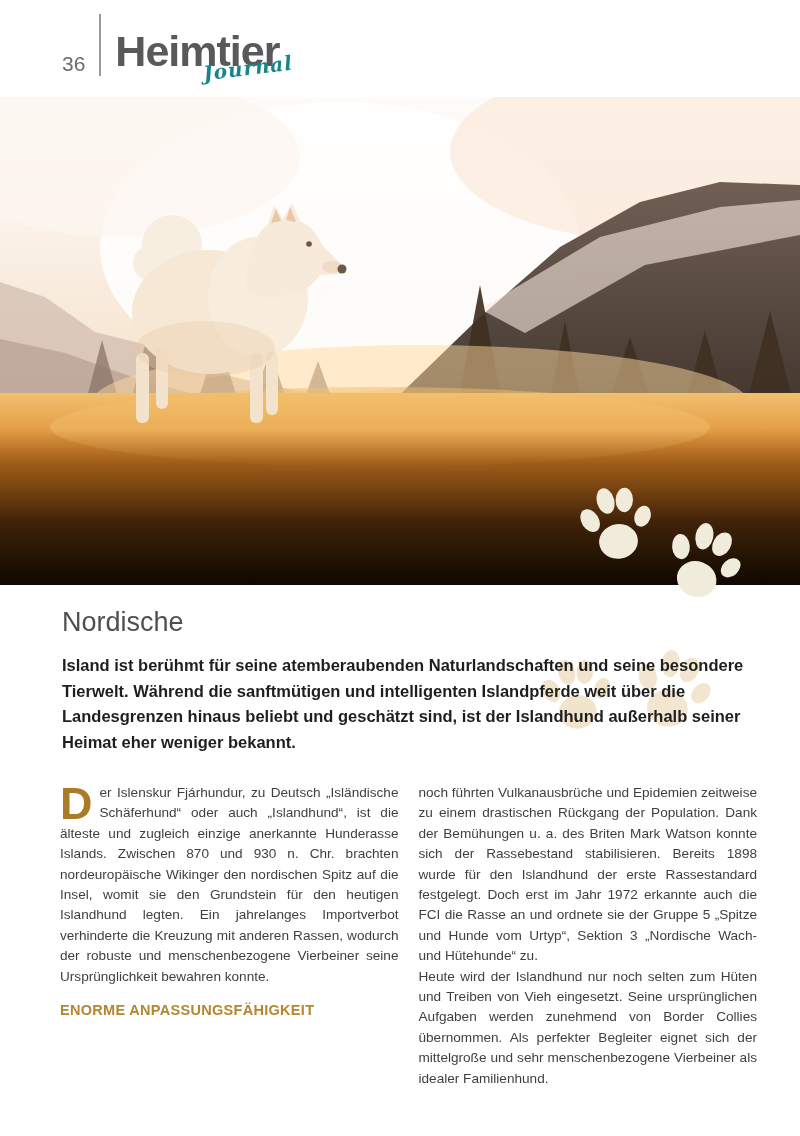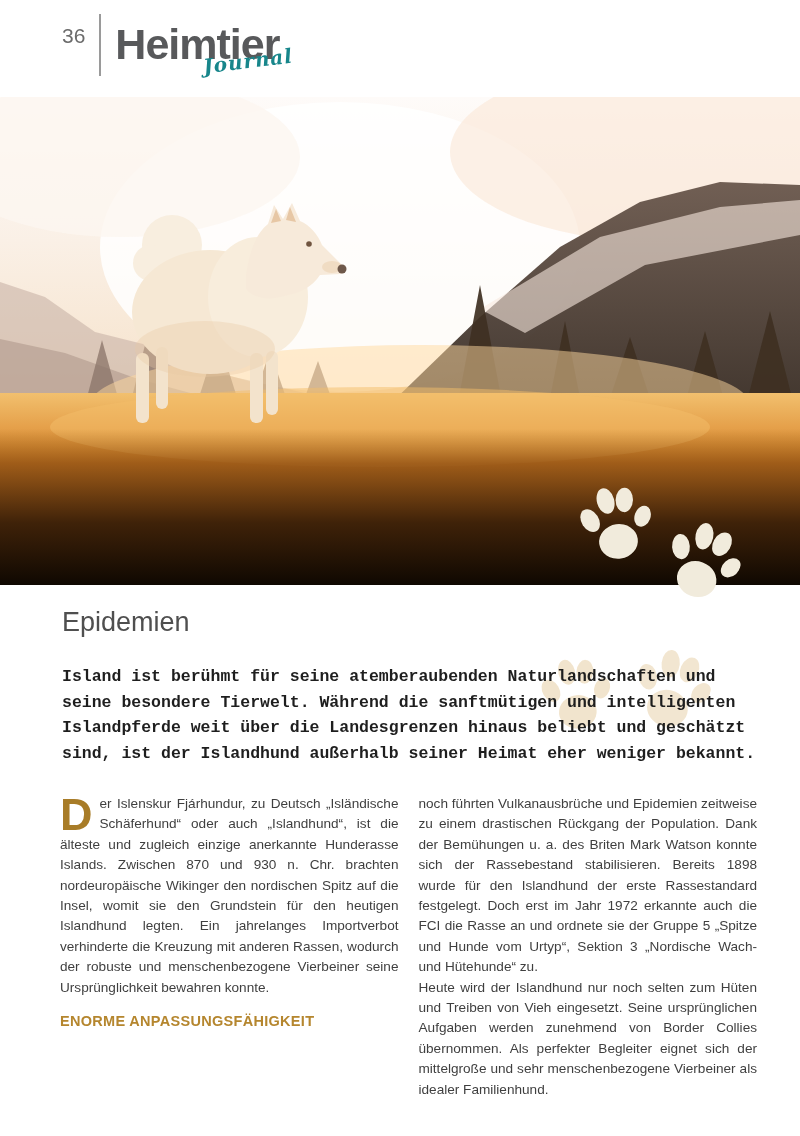--- a/index.html
+++ b/index.html
@@ -2,21 +2,21 @@
 <html><head>
 <meta charset="utf-8">
 <style>
   html,body{margin:0;padding:0;background:#e8e8e8;}
   .page{
     position:relative;width:800px;height:1136px;margin:0 auto;
     background:#ffffff;overflow:hidden;
     font-family:"Liberation Sans","DejaVu Sans",sans-serif;
   }
   
-  .header{position:absolute;top:14px;left:62px;display:flex;align-items:flex-start;z-index:3;}
+  .header{position:absolute;top:14px;left:62px;display:flex;align-items:flex-end;z-index:3;}
   .page-num{font-size:21px;color:#6b6b6b;margin-right:14px;margin-top:10px;}
   .header-divider{width:2px;height:62px;background:#9a9a9a;margin-right:14px;}
   .logo{position:relative;margin-top:6px;}
   .logo-main{font-size:43px;font-weight:700;color:#58595B;letter-spacing:-1px;}
   .logo-script{
     position:absolute;right:-14px;bottom:-4px;
     font-family:"DejaVu Serif","Liberation Serif",serif;
     font-style:italic;font-weight:700;font-size:20px;color:#17868B;
     transform:rotate(-7deg);letter-spacing:1px;
   }
@@ -33,22 +33,22 @@
   .paw3{left:541px;top:656px;width:70px;transform:rotate(-6deg);opacity:.6;}
   .paw4{left:634px;top:648px;width:76px;transform:rotate(14deg);opacity:.55;}
   
   .content{position:absolute;top:594px;left:60px;width:697px;z-index:3;}
   .title{
     margin:0;font-size:47px;font-weight:700;color:#A87C28;
     letter-spacing:1px;line-height:1.08;white-space:nowrap;
   }
   .subtitle{margin:13px 0 0 2px;font-size:27px;font-weight:400;color:#4f4f4f;}
   .intro{
-    margin:26px 0 0 2px;font-size:16.5px;font-weight:600;color:#1e1e1e;
-    line-height:25.5px;text-align:left;font-family:Liberation Mono, monospace;
+    margin:15px 0 0 2px;font-size:16.5px;font-weight:600;color:#1e1e1e;
+    line-height:25.5px;text-align:left;
   }
   .columns{display:flex;gap:20px;margin-top:28px;}
   .col{width:340px;font-size:13.6px;line-height:20.4px;color:#3F3F3F;text-align:justify;}
   .col p{margin:0;}
   .dropcap{
     float:left;font-size:45px;line-height:37px;font-weight:700;color:#A87C28;
     padding:2px 7px 0 0;
   }
   .sect{
     margin:13px 0 3px 0;font-size:14.5px;font-weight:700;color:#B5862E;
@@ -187,21 +187,21 @@
     <svg viewBox="0 0 100 110" fill="currentColor">
       <ellipse cx="50" cy="80" rx="27" ry="24"></ellipse>
       <ellipse cx="15" cy="46" rx="12" ry="17" transform="rotate(-24 15 46)"></ellipse>
       <ellipse cx="40" cy="22" rx="12" ry="18" transform="rotate(-8 40 22)"></ellipse>
       <ellipse cx="66" cy="24" rx="12" ry="17" transform="rotate(10 66 24)"></ellipse>
       <ellipse cx="88" cy="50" rx="11" ry="15" transform="rotate(28 88 50)"></ellipse>
     </svg>
   </div>
 
   <div class="content">
-    <div class="subtitle">Epidemien</div>
+    <div class="subtitle">Nordische</div>
     <p class="intro">Island ist berühmt für seine atemberaubenden Naturlandschaften und seine besondere Tierwelt. Während die sanftmütigen und intelligenten Islandpferde weit über die Landesgrenzen hinaus beliebt und geschätzt sind, ist der Islandhund außerhalb seiner Heimat eher weniger bekannt.</p>
 
     <div class="columns">
       <div class="col">
         <p><span class="dropcap">D</span><span>er Islenskur Fjárhundur, zu Deutsch „Isländische Schäferhund“ oder auch „Islandhund“, ist die älteste und zugleich einzige anerkannte Hunderasse Islands. Zwischen 870 und 930 n. Chr. brachten nordeuropäische Wikinger den nordischen Spitz auf die Insel, womit sie den Grundstein für den heutigen Islandhund legten. Ein jahrelanges Importverbot verhinderte die Kreuzung mit anderen Rassen, wodurch der robuste und menschenbezogene Vierbeiner seine Ursprünglichkeit bewahren konnte.</span></p>
         <div class="sect">ENORME ANPASSUNGSFÄHIGKEIT</div>
 
       </div>
       <div class="col">
         <p>noch führten Vulkanausbrüche und Epidemien zeitweise zu einem drastischen Rückgang der Population. Dank der Bemühungen u. a. des Briten Mark Watson konnte sich der Rassebestand stabilisieren. Bereits 1898 wurde für den Islandhund der erste Rassestandard festgelegt. Doch erst im Jahr 1972 erkannte auch die FCI die Rasse an und ordnete sie der Gruppe 5 „Spitze und Hunde vom Urtyp“, Sektion 3 „Nordische Wach- und Hütehunde“ zu.</p>

